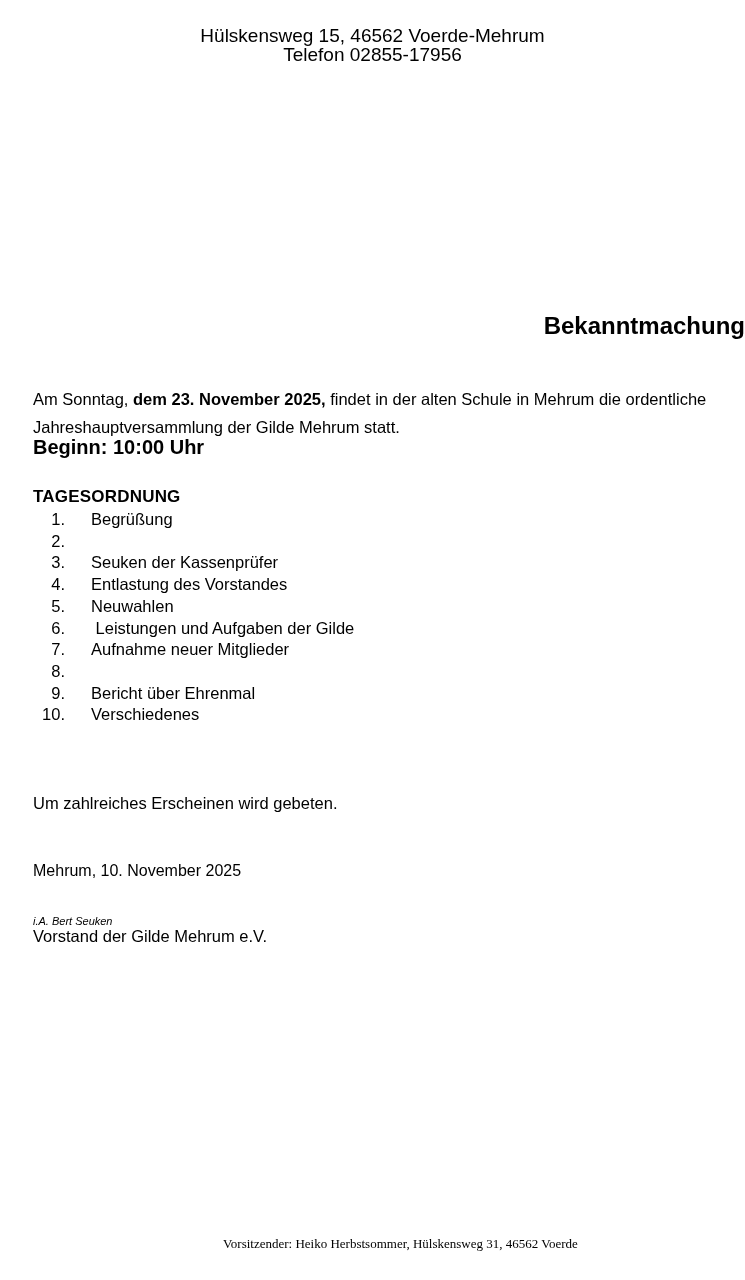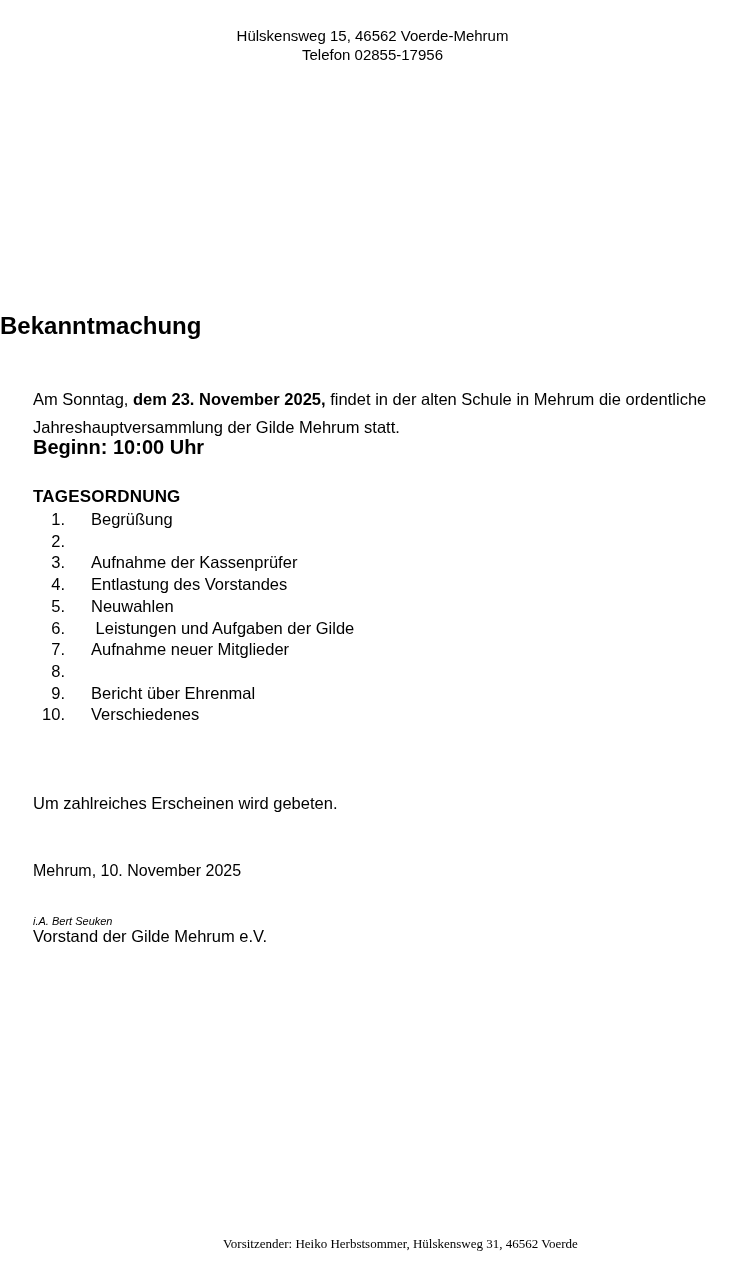--- a/index.html
+++ b/index.html
@@ -27,31 +27,31 @@
   }
   .org-name {
     font-family: "Liberation Serif", serif;
     font-weight: bold;
     font-size: 30px;
     letter-spacing: 0.30em;
     line-height: 40px;
     white-space: nowrap;
   }
   .org-address {
-    font-size: 15px;
+    font-size: 19px;
     line-height: 19px;
   }
 
   
   .doc-title {
     position: absolute;
     top: 296px;
     left: 0;
     width: 100%;
-    text-align: left;
+    text-align: right;
     font-size: 24px;
     font-weight: bold;
   }
 
   
   .intro {
     position: absolute;
     top: 368px;
     left: 33px;
     right: 28px;
@@ -158,21 +158,21 @@
   <div class="agenda">
     <div class="agenda-row">
       <span class="agenda-num">1.</span>
       <span class="agenda-label">Begrüßung</span>
     </div>
     <div class="agenda-row">
       <span class="agenda-num">2.</span>
     </div>
     <div class="agenda-row">
       <span class="agenda-num">3.</span>
-      <span class="agenda-label">Aufnahme der Kassenprüfer</span>
+      <span class="agenda-label">Seuken der Kassenprüfer</span>
     </div>
     <div class="agenda-row">
       <span class="agenda-num">4.</span>
       <span class="agenda-label">Entlastung des Vorstandes</span>
     </div>
     <div class="agenda-row">
       <span class="agenda-num">5.</span>
       <span class="agenda-label">Neuwahlen</span>
     </div>
     <div class="agenda-row">

